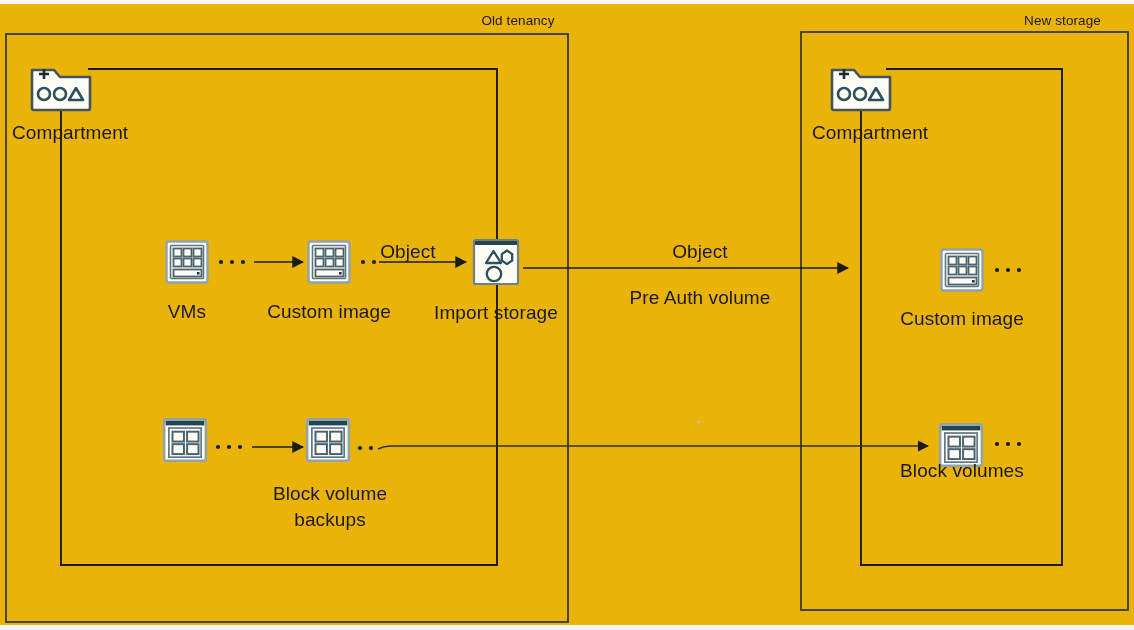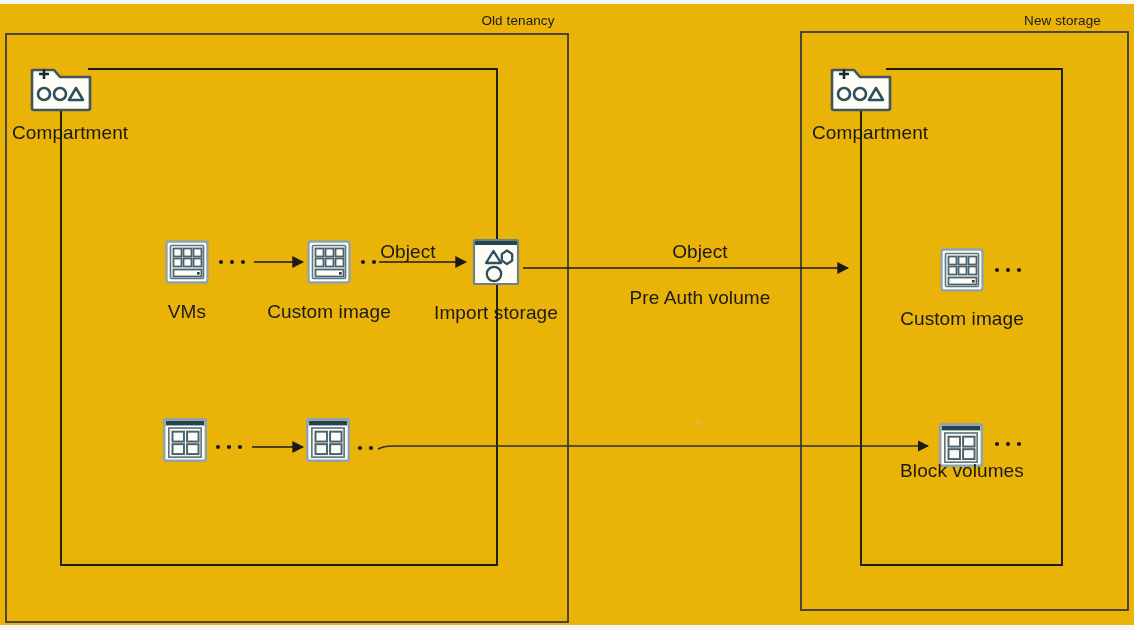--- a/index.html
+++ b/index.html
@@ -179,20 +179,22 @@
 
   <div class="dgm-label left-align" style="left:812px; top:120px;">Compartment</div>
 
   <div class="dgm-label" style="left:137px; top:299px; width:100px;">VMs</div>
 
   <div class="dgm-label" style="left:259px; top:299px; width:140px;">Custom image</div>
 
   <div class="dgm-label" style="left:426px; top:300px; width:140px;">Import storage</div>
 
 
+  <div class="dgm-label multi" style="left:263px; top:481px; width:134px;">Block volume
+backups</div>
 
   <div class="dgm-label" style="left:892px; top:306px; width:140px;">Custom image</div>
 
   <div class="dgm-label" style="left:892px; top:458px; width:140px;">Block volumes</div>
 
   <div class="dgm-label" style="left:368px; top:239px; width:80px;">Object</div>
 
   <div class="dgm-label" style="left:650px; top:239px; width:100px;">Object</div>
 
   <div class="dgm-label" style="left:625px; top:285px; width:150px;">Pre Auth volume</div>

